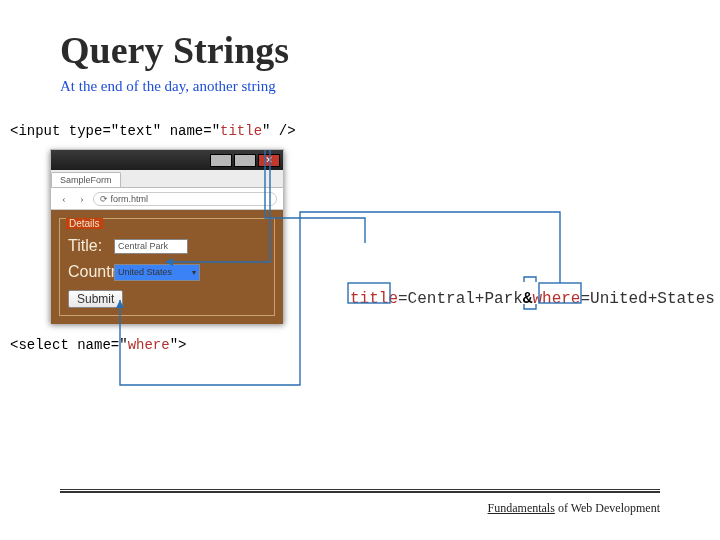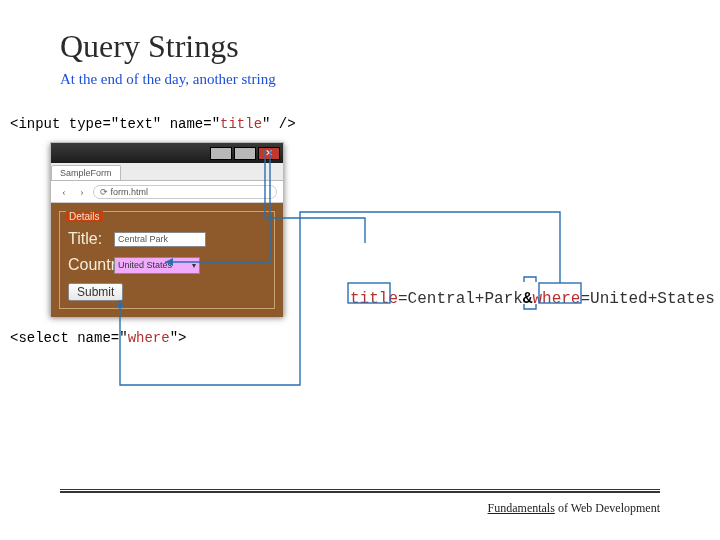--- a/index.html
+++ b/index.html
@@ -1,19 +1,19 @@
 <!DOCTYPE html>
 <html><head>
 <meta charset="utf-8">
 <style>
   * { margin: 0; padding: 0; box-sizing: border-box; }
   html, body { width: 720px; height: 540px; background: #fff; font-family: Georgia, 'Times New Roman', serif; color: #333; }
   .slide { position: relative; width: 720px; height: 540px; padding: 20px 60px 0 60px; }
 
-  .title { font-size: 32px; font-weight: 400; color: #2b2b2b; margin-top: 8px; margin-bottom: 6px; }
+  .title { font-size: 38px; font-weight: 700; color: #2b2b2b; margin-top: 8px; margin-bottom: 6px; }
   .subtitle { font-size: 15px; color: #1d4ed8; margin-bottom: 28px; }
 
   .code { font-family: 'Courier New', monospace; font-size: 14px; color: #000; }
   .attr-val { color: #b5302f; margin-top: 40px; }
   .amp { color: #000; font-weight: 600; }
 
   .code-line-top { margin: 12px 0 10px -50px; }
   .code-line-bottom { margin: 14px 0 0 -50px; }
 
   
@@ -44,25 +44,25 @@
   .fieldset {
     border: 1px solid #c9a36b; padding: 18px 8px 8px 8px; height: 98px; position: relative;
   }
   .legend {
     position: absolute; top: -1px; left: 6px; background: #c2410c; padding: 0 3px;
     font-size: 10px; font-family: Arial; color: #f0e6d2;
   }
   .form-row { display: flex; align-items: center; gap: 4px; margin-bottom: 8px; }
   .lbl { font-size: 16px; font-family: Arial; color: #f5ecd9; width: 42px; }
   .text-input {
-    height: 15px; width: 92px; border:1px solid #888; background:#fff; font-size:9px; font-family: Arial;
+    height: 15px; width: 74px; border:1px solid #888; background:#fff; font-size:9px; font-family: Arial;
     padding: 0 3px; color:#555; display:flex; align-items:center;
   }
   .select-input {
-    height: 17px; width: 86px; border:1px solid #888; background:#f0abfc; font-size:9px; font-family: Arial;
+    height: 17px; width: 86px; border:1px solid #888; background:#3b82f6; font-size:9px; font-family: Arial;
     padding: 7px 3px; color:#333; display:flex; align-items:center; justify-content:space-between;
   }
   .caret { font-size:8px; color:#333; }
   .submit-btn {
     height: 18px; padding: 0 8px; border:1px solid #888; background: linear-gradient(#fefefe,#e7e7e7);
     font-size:12px; font-family: Arial; color:#333; display:inline-flex; align-items:center; border-radius:2px;
   }
 
   
   .qs-display {

